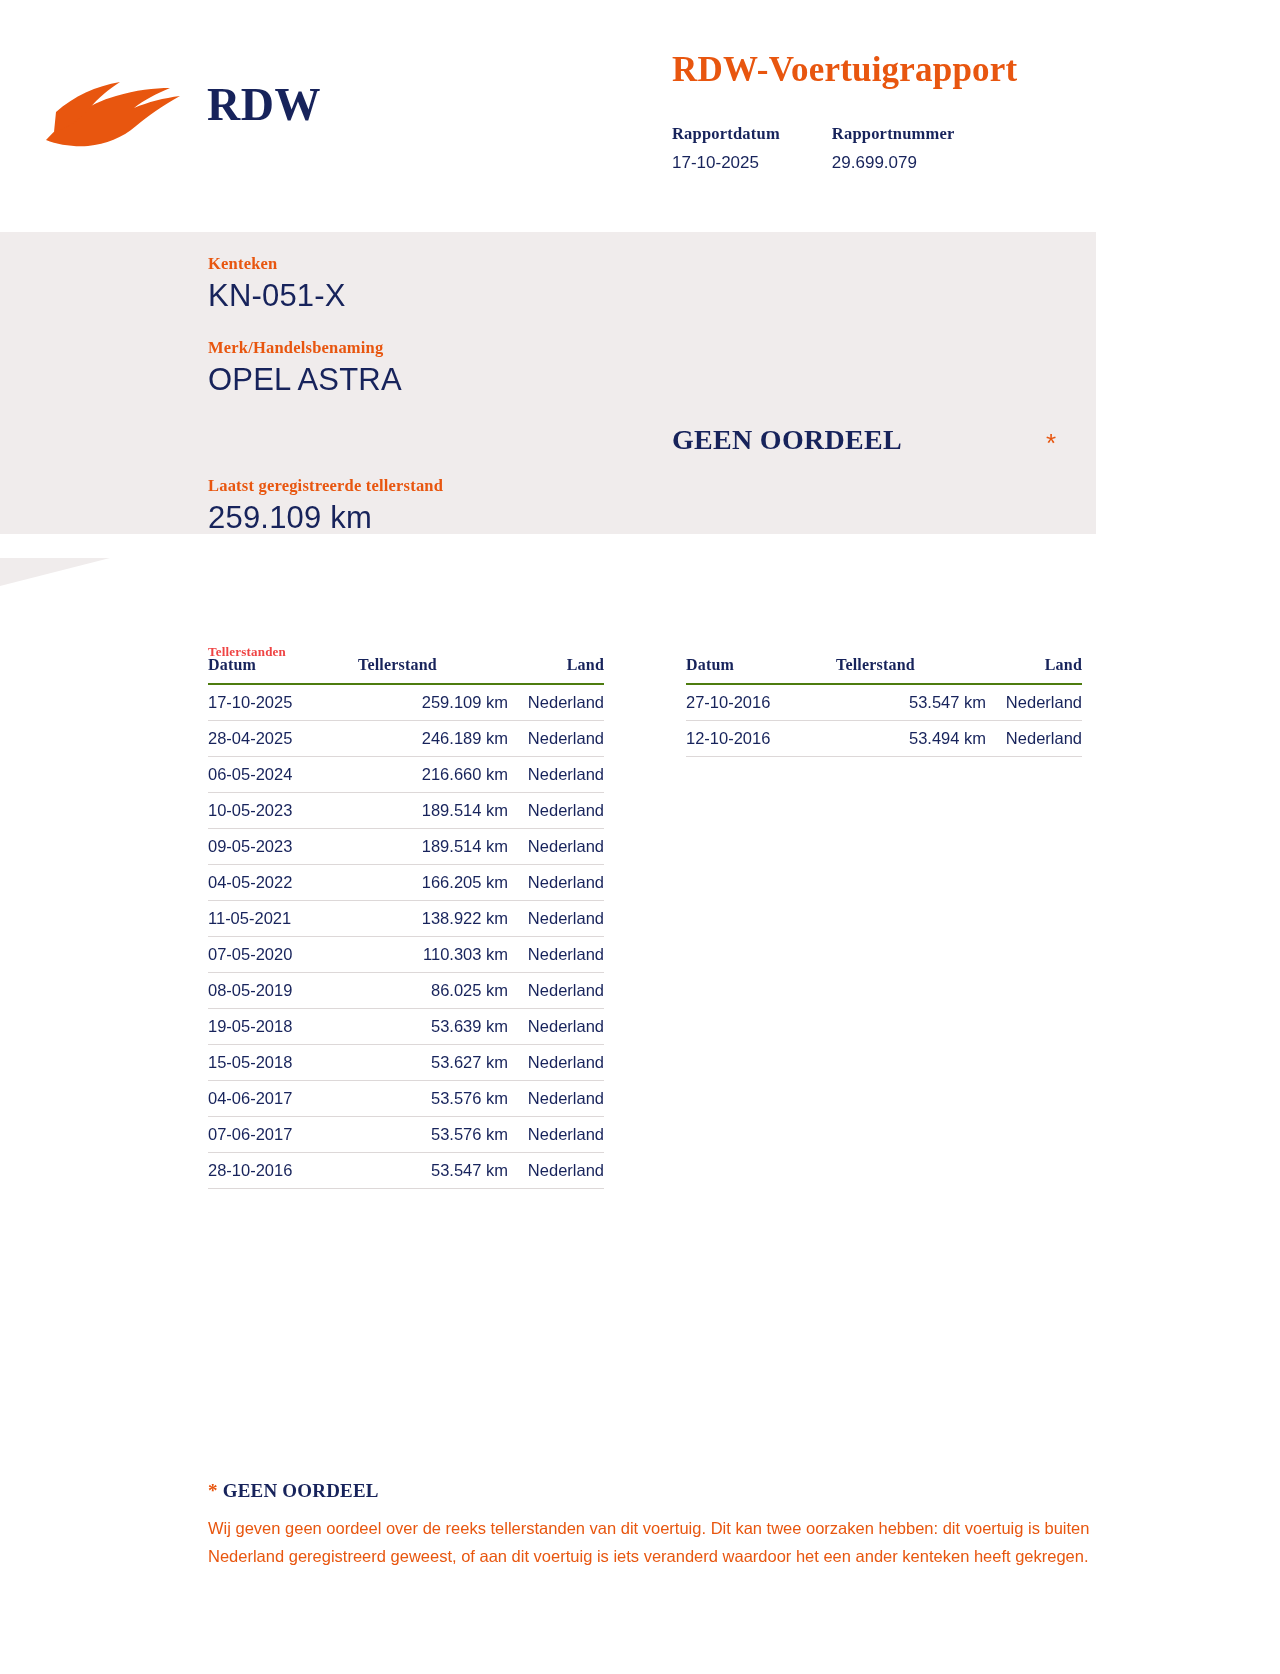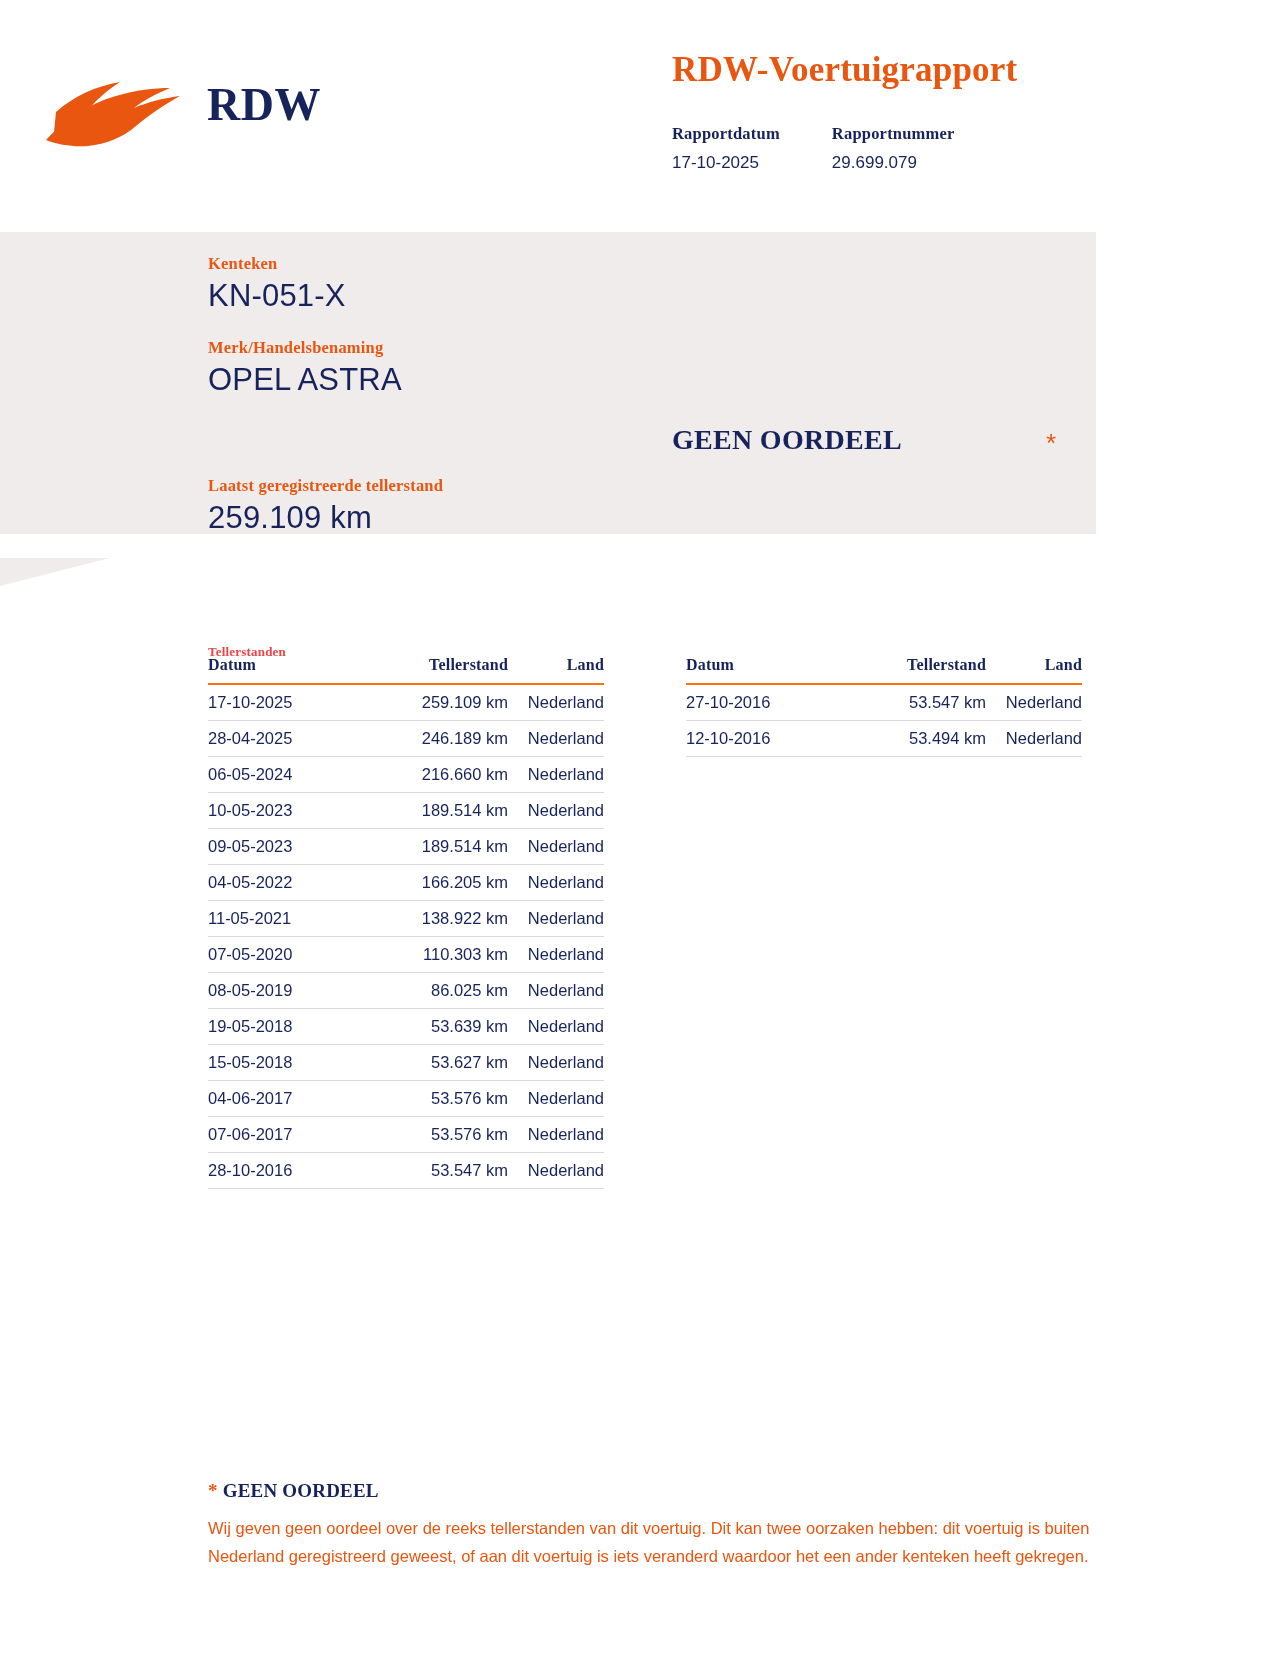--- a/index.html
+++ b/index.html
@@ -180,24 +180,24 @@
   table.odo.left  { left: 208px; top: 28px; width: 396px; }
   table.odo.right { left: 686px; top: 28px; width: 396px; }
 
   table.odo th {
     font-family: "Liberation Serif", serif;
     font-weight: bold;
     font-size: 16px;
     color: #17235b;
     padding: 0 0 9px 0;
     letter-spacing: 0.2px;
-    border-bottom: 2px solid #f97316;
+    border-bottom: 2px solid #4d7c0f;
   }
   table.odo th.c-date  { text-align: left;  width: 150px; }
-  table.odo th.c-odo   { text-align: right; width: 150px; }
+  table.odo th.c-odo   { text-align: left; width: 150px; }
   table.odo th.c-land  { text-align: right; width: 96px; }
 
   table.odo td {
     padding: 8px 0 8px 0;
     border-bottom: 1px solid #ddd8d8;
     font-size: 16.5px;
     color: #17235b;
   }
   table.odo td.c-date { text-align: left; }
   table.odo td.c-odo  { text-align: right; }

